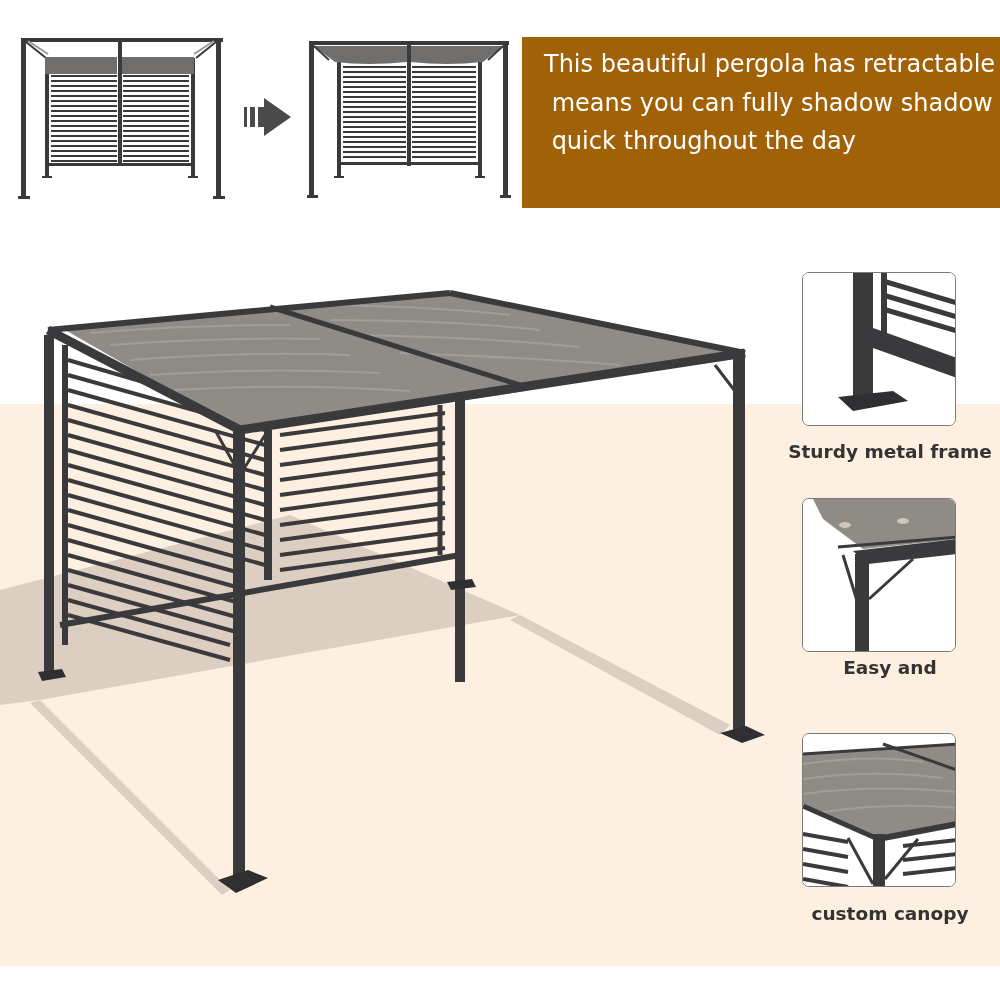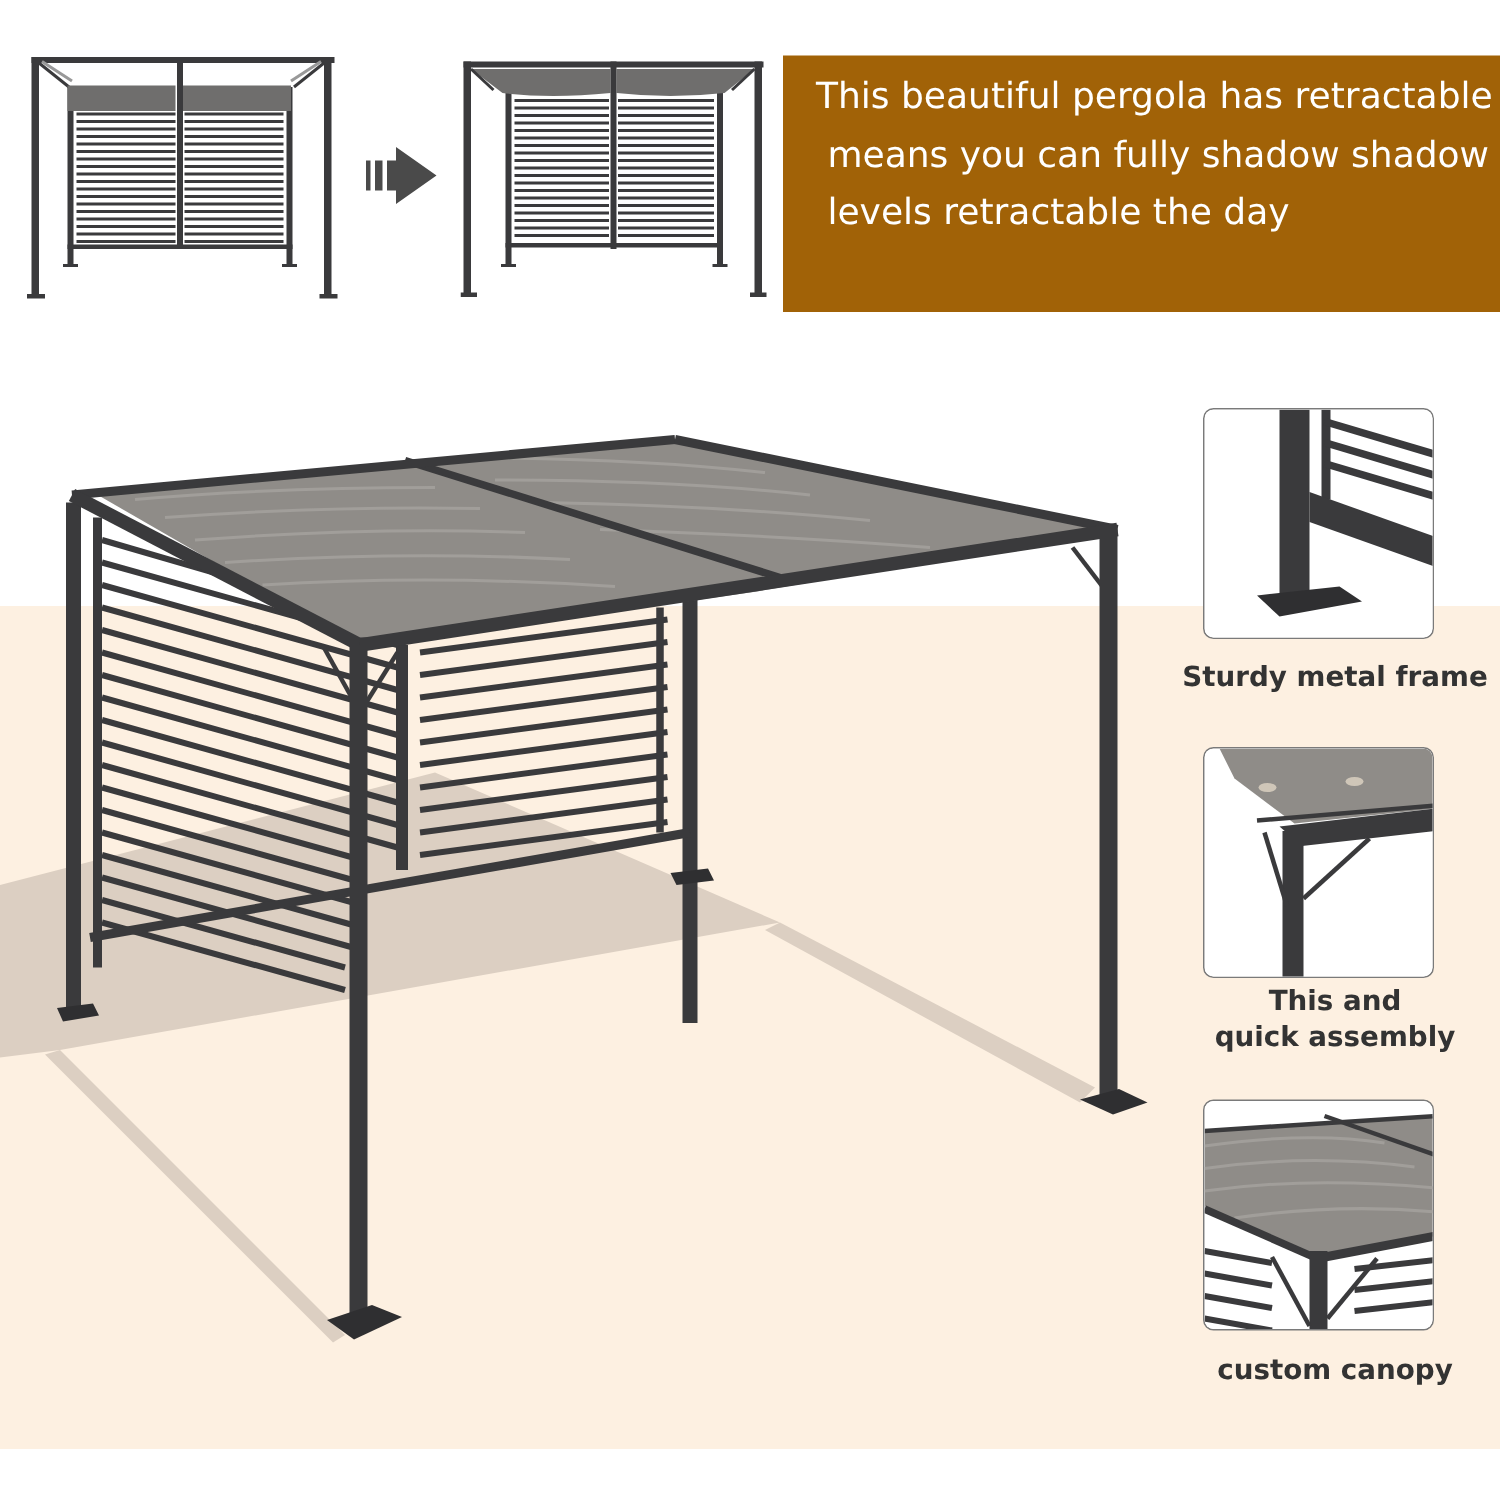--- a/index.html
+++ b/index.html
@@ -170,21 +170,21 @@
         <line x1="105" y1="114" x2="169" y2="114"></line>
       <line x1="105" y1="119" x2="169" y2="119"></line>
     </g>
     <rect x="30" y="124" width="145" height="3" fill="#3a3a3c"></rect>
   </svg>
 </div>
 
 <div class="caption-box">
   <div>This beautiful pergola has retractable</div>
   <div> means you can fully shadow shadow</div>
-  <div> levels retractable the day</div>
+  <div> quick throughout the day</div>
 </div>
 
 <div class="abs" style="left:0;top:285px;width:780px;height:620px;">
   <svg width="780" height="620" viewBox="0 0 780 620">
 
     <polygon points="0,305 290,230 520,330 40,415 0,420" fill="#dccfc2"></polygon>
     <polygon points="520,330 730,440 720,450 510,335" fill="#dccfc2"></polygon>
     <polygon points="40,415 230,605 222,610 30,418" fill="#dccfc2"></polygon>
 
     <rect x="44" y="50" width="10" height="340" fill="#3a3a3c"></rect>
@@ -285,22 +285,21 @@
     <ellipse cx="42" cy="26" rx="6" ry="3" fill="#cfc6b8"></ellipse>
     <ellipse cx="100" cy="22" rx="6" ry="3" fill="#cfc6b8"></ellipse>
     <line x1="35" y1="48" x2="154" y2="38" stroke="#3a3a3c" stroke-width="3"></line>
     <polygon points="50,52 154,40 154,55 65,65" fill="#3a3a3c"></polygon>
     <rect x="52" y="55" width="14" height="99" fill="#3a3a3c"></rect>
     <line x1="40" y1="56" x2="55" y2="105" stroke="#3a3a3c" stroke-width="3"></line>
     <line x1="66" y1="100" x2="110" y2="60" stroke="#3a3a3c" stroke-width="3"></line>
   </svg>
 </div>
 <div class="feature-label" style="top:656px;">
-  <div>This and</div>
-  <div>quick assembly</div>
+  <div>Easy and</div>
 </div>
 
 <div class="thumb" style="top:733px;">
   <svg width="154" height="154" viewBox="0 0 154 154">
     <rect x="0" y="0" width="154" height="154" fill="#ffffff"></rect>
     <polygon points="0,20 154,10 154,90 75,105 0,70" fill="#8f8c88"></polygon>
     <g stroke="#a19e9a" stroke-width="2" fill="none">
       <path d="M0,30 Q70,20 120,28"></path>
       <path d="M0,45 Q70,35 140,44"></path>
       <path d="M0,60 Q70,50 154,58"></path>

